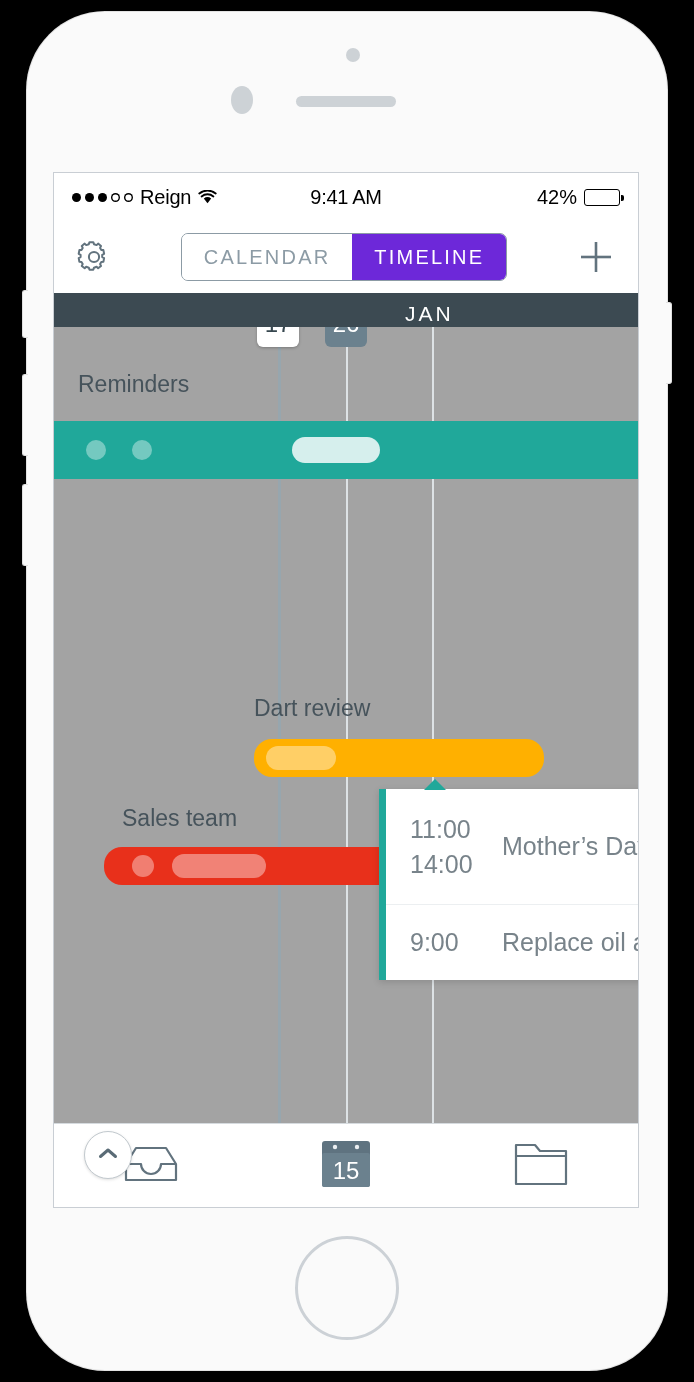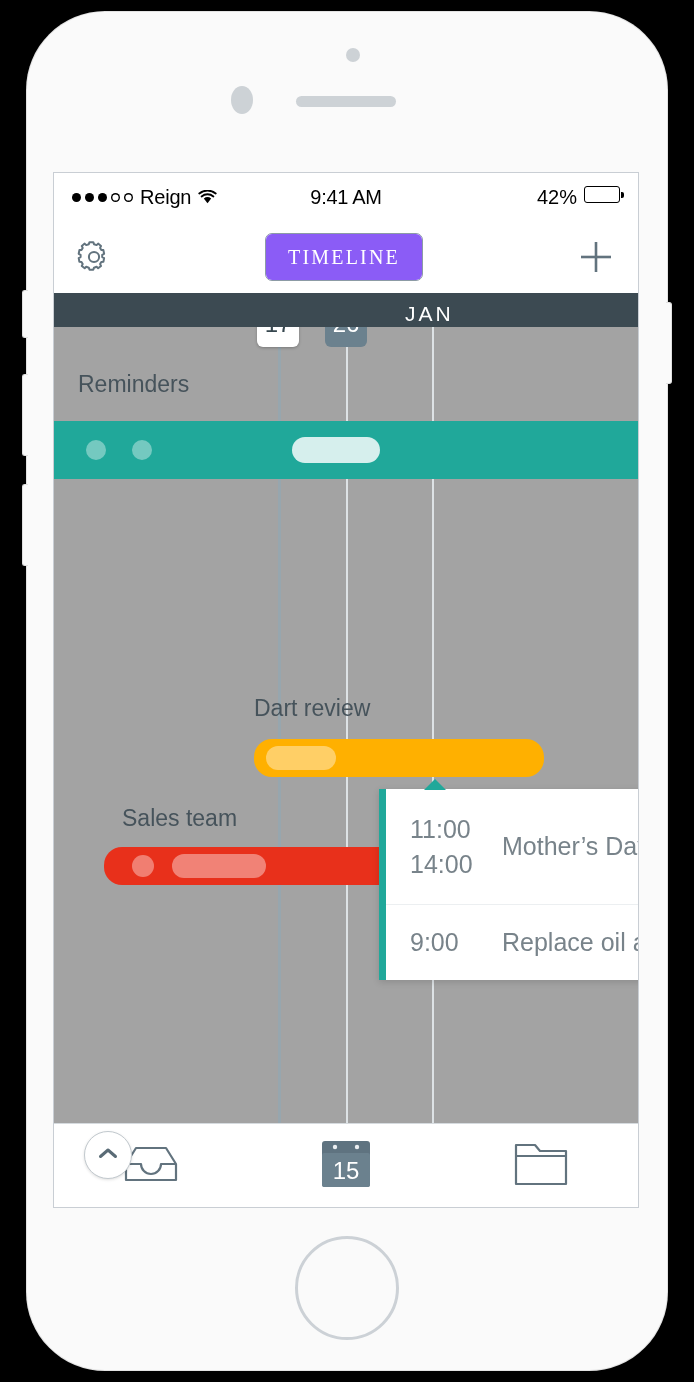--- a/index.html
+++ b/index.html
@@ -97,21 +97,21 @@
   }
   .sig-dots i.off { background: transparent; box-shadow: inset 0 0 0 1.4px #000; }
   .carrier { font-size: 20px; color: #000; font-weight: 400; letter-spacing: -0.2px; }
   .wifi { width: 19px; height: 14px; position: relative; display: inline-block; }
   .wifi svg { display: block; }
   .sb-time {
     position: absolute; left: 0; right: 0; text-align: center;
     font-size: 20px; font-weight: 400; color: #000; letter-spacing: -0.3px;
   }
   .sb-right {
-    margin-left: auto; display: flex; gap: 7px;
+    margin-left: auto; display: flex; align-items: center; gap: 7px;
     position: relative; z-index: 2;
   }
   .batt-pct { font-size: 20px; color: #000; font-weight: 400; }
   .batt {
     width: 36px; height: 17px; border: 1.6px solid #000;
     border-radius: 3px; position: relative; padding: 2px;
   }
   .batt::after {
     content: ''; position: absolute; right: -5px; top: 5px;
     width: 3px; height: 6px; background: #000; border-radius: 0 2px 2px 0;
@@ -139,21 +139,21 @@
   }
   .seg {
     display: flex; align-items: center; justify-content: center;
     padding: 0 22px;
     font-size: 20px;
     letter-spacing: 2.2px;
     color: #8c9ba5;
     background: #ffffff;
     cursor: pointer;
   }
-  .seg.active { background: #8b5cf6; color: #ffffff; font-family: Liberation Serif, serif; }
+  .seg.active { background: #6d28d9; color: #ffffff; }
 
   
   .tl-header {
     height: 34px;
     background: #3c4a52;
     position: relative;
   }
   .month {
     position: absolute; left: 351px; top: 9px;
     font-size: 21px; color: #ffffff; letter-spacing: 3px;
@@ -331,20 +331,21 @@
 
     <div class="navbar">
       <span class="gear">
         <svg width="36" height="36" viewBox="0 0 36 36">
           <path d="M18 5.2 l2.6 .9 1.5-1.5 2.9 2.4 -.9 1.9 1.2 2 2.1 .2 .7 3.7 -1.9 1 0 2.3 1.9 1 -.7 3.7 -2.1 .2 -1.2 2 .9 1.9 -2.9 2.4 -1.5-1.5 -2.6 .9 -.7 2 -3.8 0 -.7-2 -2.6-.9 -1.5 1.5 -2.9-2.4 .9-1.9 -1.2-2 -2.1-.2 -.7-3.7 1.9-1 0-2.3 -1.9-1 .7-3.7 2.1-.2 1.2-2 -.9-1.9 2.9-2.4 1.5 1.5 2.6-.9 .7-2 3.8 0 Z" fill="none" stroke="#62737e" stroke-width="2" stroke-linejoin="round"></path>
           <circle cx="18" cy="18" r="5.1" fill="none" stroke="#62737e" stroke-width="2"></circle>
         </svg>
       </span>
 
       <div class="segmented">
+        <div class="seg">CALENDAR</div>
         <div class="seg active">TIMELINE</div>
       </div>
 
       <span class="plus">
         <svg width="40" height="40" viewBox="0 0 40 40">
           <line x1="20" y1="5" x2="20" y2="35" stroke="#62737e" stroke-width="2.6"></line>
           <line x1="5" y1="20" x2="35" y2="20" stroke="#62737e" stroke-width="2.6"></line>
         </svg>
       </span>
     </div>

